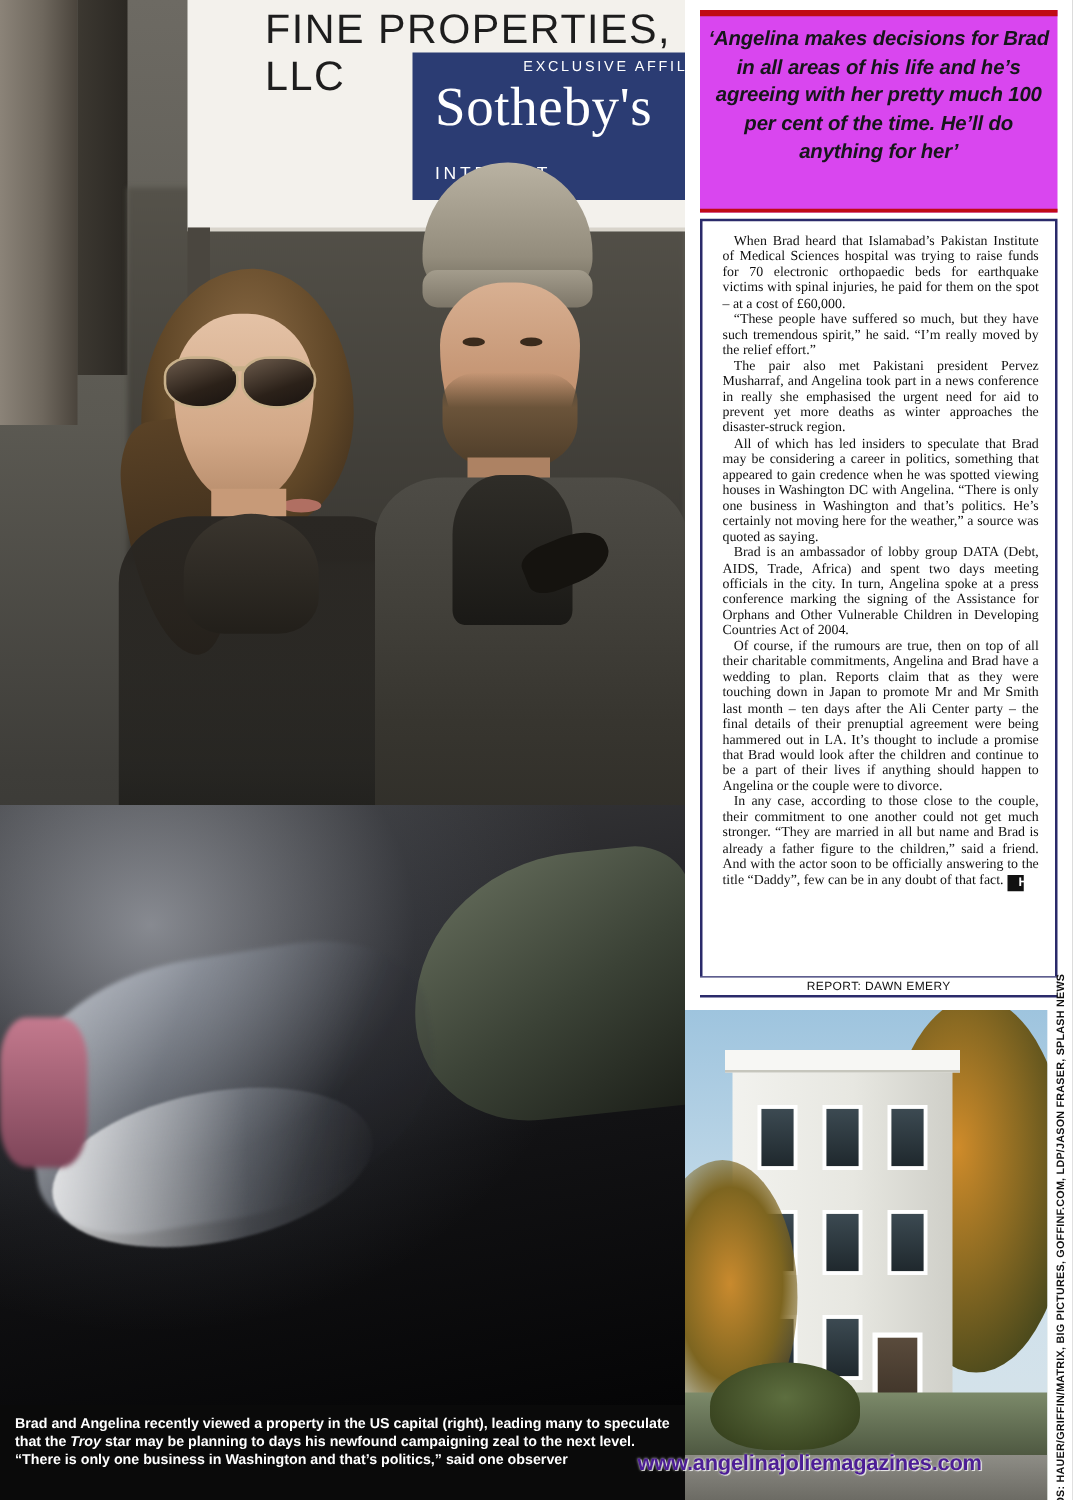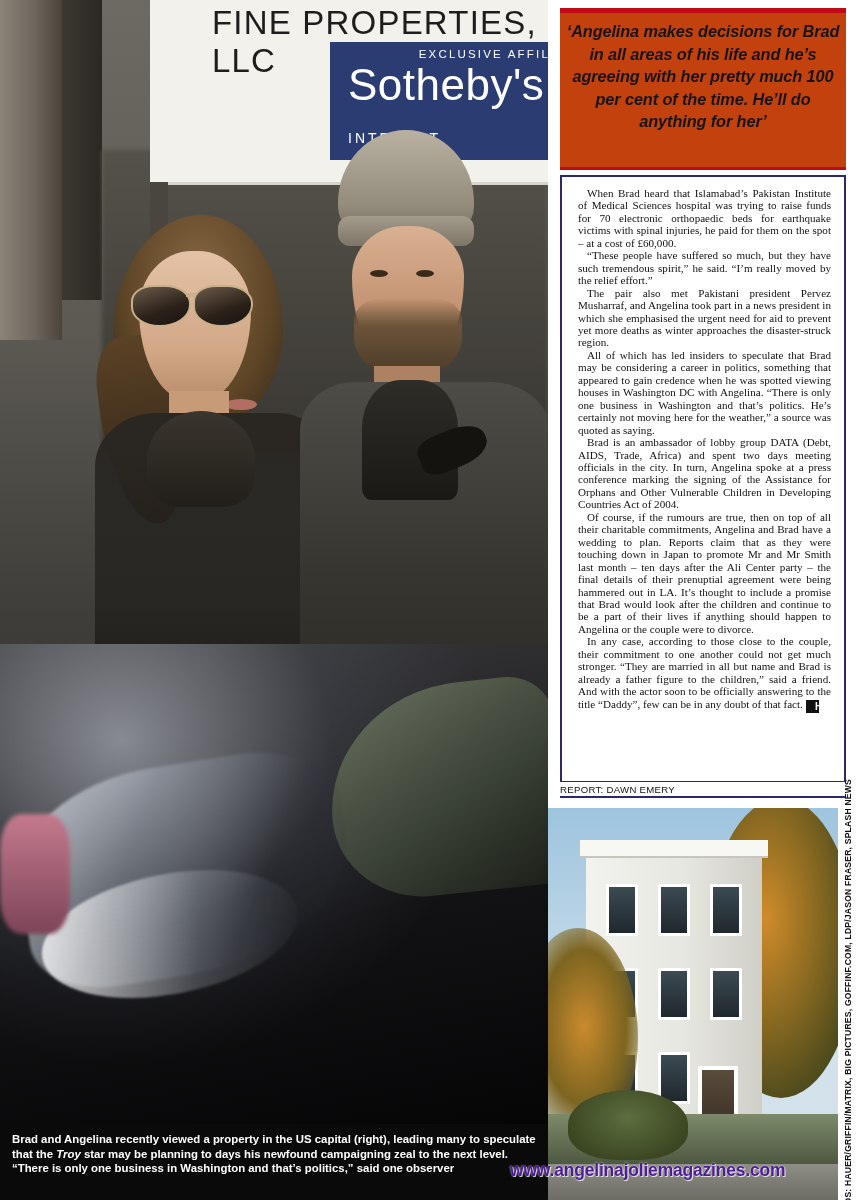--- a/index.html
+++ b/index.html
@@ -57,21 +57,21 @@
     position: absolute; left: 180px; top: 42px; width: 368px; height: 118px;
     background: #2b3c73;
   }
   .sign-exclusive {
     position: absolute; left: 0; right: 0; top: 6px; text-align: center;
     font-family: "Liberation Sans", sans-serif;
     font-size: 11.5px; letter-spacing: 2.2px; color: #ffffff;
   }
   .sign-sothebys {
     position: absolute; left: 18px; top: 18px;
-    font-family: Liberation Sans, sans-serif;
+    font-family: Liberation Serif, serif;
     font-size: 44px; color: #ffffff; letter-spacing: 0.5px;
   }
   .sign-intl {
     position: absolute; left: 18px; top: 88px;
     font-family: "Liberation Sans", sans-serif;
     font-size: 14px; letter-spacing: 3px; color: #ffffff;
   }
   .sign-post {
     position: absolute; left: 150px; top: 182px; width: 18px; height: 120px;
     background: #4a463f;
@@ -230,21 +230,21 @@
 
   
   .right-col {
     position: absolute; left: 548px; top: 0; width: 310px; height: 1200px;
     background: #ffffff;
   }
 
   
   .quote-box {
     position: absolute; left: 12px; top: 8px; width: 286px; height: 162px;
-    background: #c2410c;
+    background: #d946ef;
   }
   .quote-rule-top {
     position: absolute; left: 0; top: 0; width: 286px; height: 5px; background: #c00a16;
   }
   .quote-rule-bot {
     position: absolute; left: 0; bottom: 0; width: 286px; height: 3px; background: #c00a16;
   }
   .quote-text {
     position: absolute; left: 4px; top: 12px; width: 278px;
     text-align: center;
@@ -286,21 +286,21 @@
     margin-left: 3px;
   }
   .report-bar {
     position: absolute; left: 12px; top: 781px; width: 286px; height: 17px;
     border-top: 1px solid #2a2a6a;
     border-bottom: 2px solid #2a2a6a;
     box-sizing: border-box;
     background: #ffffff;
   }
   .report-text {
-    position: absolute; left: 0; right: 0; top: 2px; text-align: left;
+    position: absolute; left: 0; right: 0; top: 2px; text-align: center;
     font-family: "Liberation Sans", sans-serif;
     font-size: 9.6px; letter-spacing: 0.3px; color: #111111;
   }
 
   
   .house-photo {
     position: absolute; left: 548px; top: 808px; width: 290px; height: 392px;
     overflow: hidden;
     background: linear-gradient(180deg,#8fb6d6 0%, #b9d3e6 40%, #9fb39b 100%);
   }
@@ -452,21 +452,21 @@
 
     <div class="quote-box">
       <div class="quote-rule-top"></div>
       <div class="quote-text">‘Angelina makes decisions for Brad in all areas of his life and he’s agreeing with her pretty much 100 per cent of the time. He’ll do anything for her’</div>
       <div class="quote-rule-bot"></div>
     </div>
 
     <div class="article">
       <p class="first">When Brad heard that Islamabad’s Pakistan Institute of Medical Sciences hospital was trying to raise funds for 70 electronic orthopaedic beds for earthquake victims with spinal injuries, he paid for them on the spot – at a cost of £60,000.</p>
       <p>“These people have suffered so much, but they have such tremendous spirit,” he said. “I’m really moved by the relief effort.”</p>
-      <p>The pair also met Pakistani president Pervez Musharraf, and Angelina took part in a news president in which she emphasised the urgent need for aid to prevent yet more deaths as winter approaches the disaster-struck region.</p>
+      <p>The pair also met Pakistani president Pervez Musharraf, and Angelina took part in a news conference in really she emphasised the urgent need for aid to prevent yet more deaths as winter approaches the disaster-struck region.</p>
       <p>All of which has led insiders to speculate that Brad may be considering a career in politics, something that appeared to gain credence when he was spotted viewing houses in Washington DC with Angelina. “There is only one business in Washington and that’s politics. He’s certainly not moving here for the weather,” a source was quoted as saying.</p>
       <p>Brad is an ambassador of lobby group DATA (Debt, AIDS, Trade, Africa) and spent two days meeting officials in the city. In turn, Angelina spoke at a press conference marking the signing of the Assistance for Orphans and Other Vulnerable Children in Developing Countries Act of 2004.</p>
       <p>Of course, if the rumours are true, then on top of all their charitable commitments, Angelina and Brad have a wedding to plan. Reports claim that as they were touching down in Japan to promote Mr and Mr Smith last month – ten days after the Ali Center party – the final details of their prenuptial agreement were being hammered out in LA. It’s thought to include a promise that Brad would look after the children and continue to be a part of their lives if anything should happen to Angelina or the couple were to divorce.</p>
       <p><span>In any case, according to those close to the couple, their commitment to one another could not get much stronger. “They are married in all but name and Brad is already a father figure to the children,” said a friend. And with the actor soon to be officially answering to the title “Daddy”, few can be in any doubt of that fact.</span><span class="endmark">H</span></p>
     </div>
 
     <div class="report-bar">
       <div class="report-text">REPORT: DAWN EMERY</div>
     </div>
   </div>

